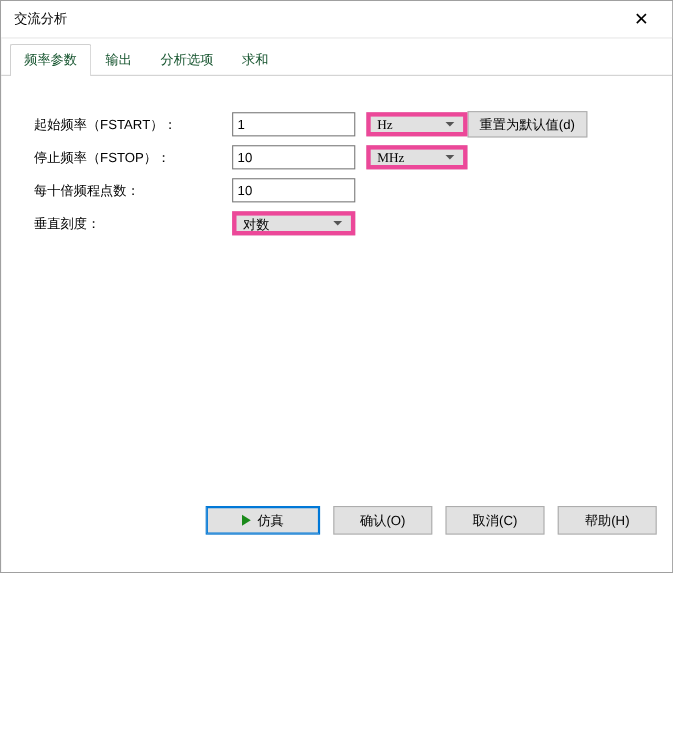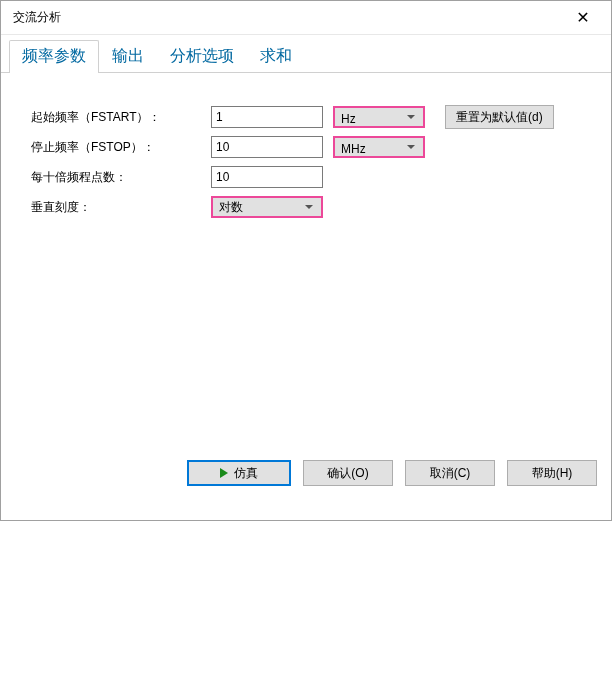--- a/index.html
+++ b/index.html
@@ -45,27 +45,27 @@
   }
 
   .tabs {
     display: flex;
     padding: 4px 8px 0 8px;
     border-bottom: 1px solid #d0d0d0;
     gap: 0;
   }
   .tab {
     padding: 5px 12px 6px 12px;
-    font-size: 16px;
+    font-size: 12px;
     cursor: pointer;
     border: 1px solid transparent;
     border-bottom: none;
     position: relative;
     top: 1px;
-    color: #0369a1;
+    color: #14532d;
   }
   .tab.active {
     border-color: #d0d0d0;
     background: #fff;
     border-top-left-radius: 2px;
     border-top-right-radius: 2px;
   }
 
   .content {
     flex: 1;
@@ -88,43 +88,44 @@
     border: 1px solid #7a7a7a;
     padding: 0 4px;
     font-size: 12px;
     font-family: inherit;
     box-sizing: border-box;
     background: #fff;
   }
   .select {
     position: relative;
     height: 22px;
-    border: 2px solid #ec4899;
-    background: #e1e1e1;
-    box-sizing: border-box;
-    display: flex;
-    align-items: flex-end;
+    border: 4px solid #ec4899;
+    background: #e1e1e1;
+    box-sizing: border-box;
+    display: flex;
+    align-items: flex-start;
     padding: 0 20px 0 6px;
     font-size: 12px;
     cursor: pointer;
+    font-family: Liberation Serif, serif;
   }
   .select.wide { width: 112px; }
   .select.unit { width: 92px; margin-left: 10px; }
   .select::after {
     content: "";
     position: absolute;
     right: 8px;
     top: 50%;
     margin-top: -2px;
     border-left: 4px solid transparent;
     border-right: 4px solid transparent;
     border-top: 4px solid #555;
   }
   .reset-btn {
-    margin-left: 20px;
+    margin-left: 0;
     height: 24px;
     border: 1px solid #adadad;
     background: #e1e1e1;
     font-size: 12px;
     font-family: inherit;
     padding: 0 10px;
     cursor: pointer;
   }
 
   .footer {

